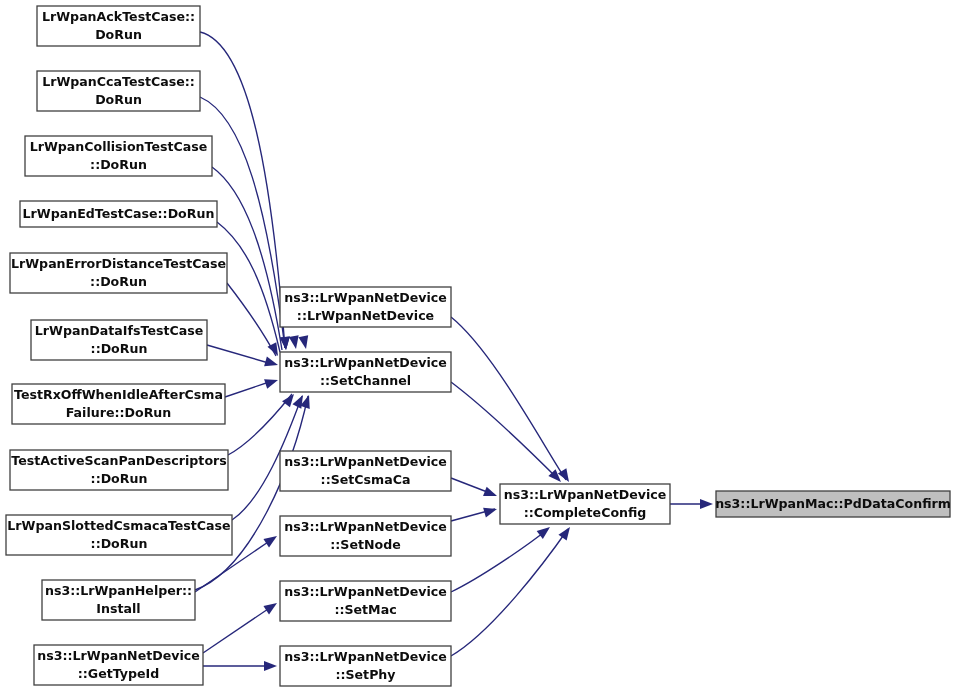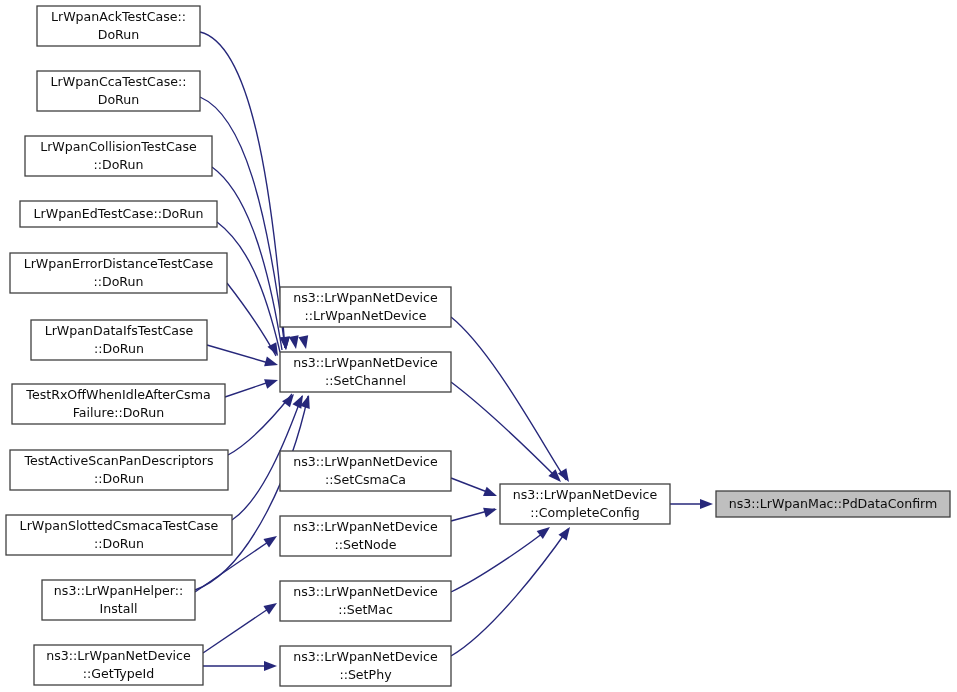--- a/index.html
+++ b/index.html
@@ -7,20 +7,21 @@
     padding: 0;
     background: #ffffff;
   }
   #graph-root {
     position: relative;
     width: 957px;
     height: 692px;
     background: #ffffff;
     font-family: "DejaVu Sans", "Liberation Sans", sans-serif;
     overflow: hidden;
+    font-weight: bold;
   }
   svg#callgraph {
     display: block;
     width: 957px;
     height: 692px;
   }
   .node-box {
     fill: #ffffff;
     stroke: #404040;
     stroke-width: 1.3;

